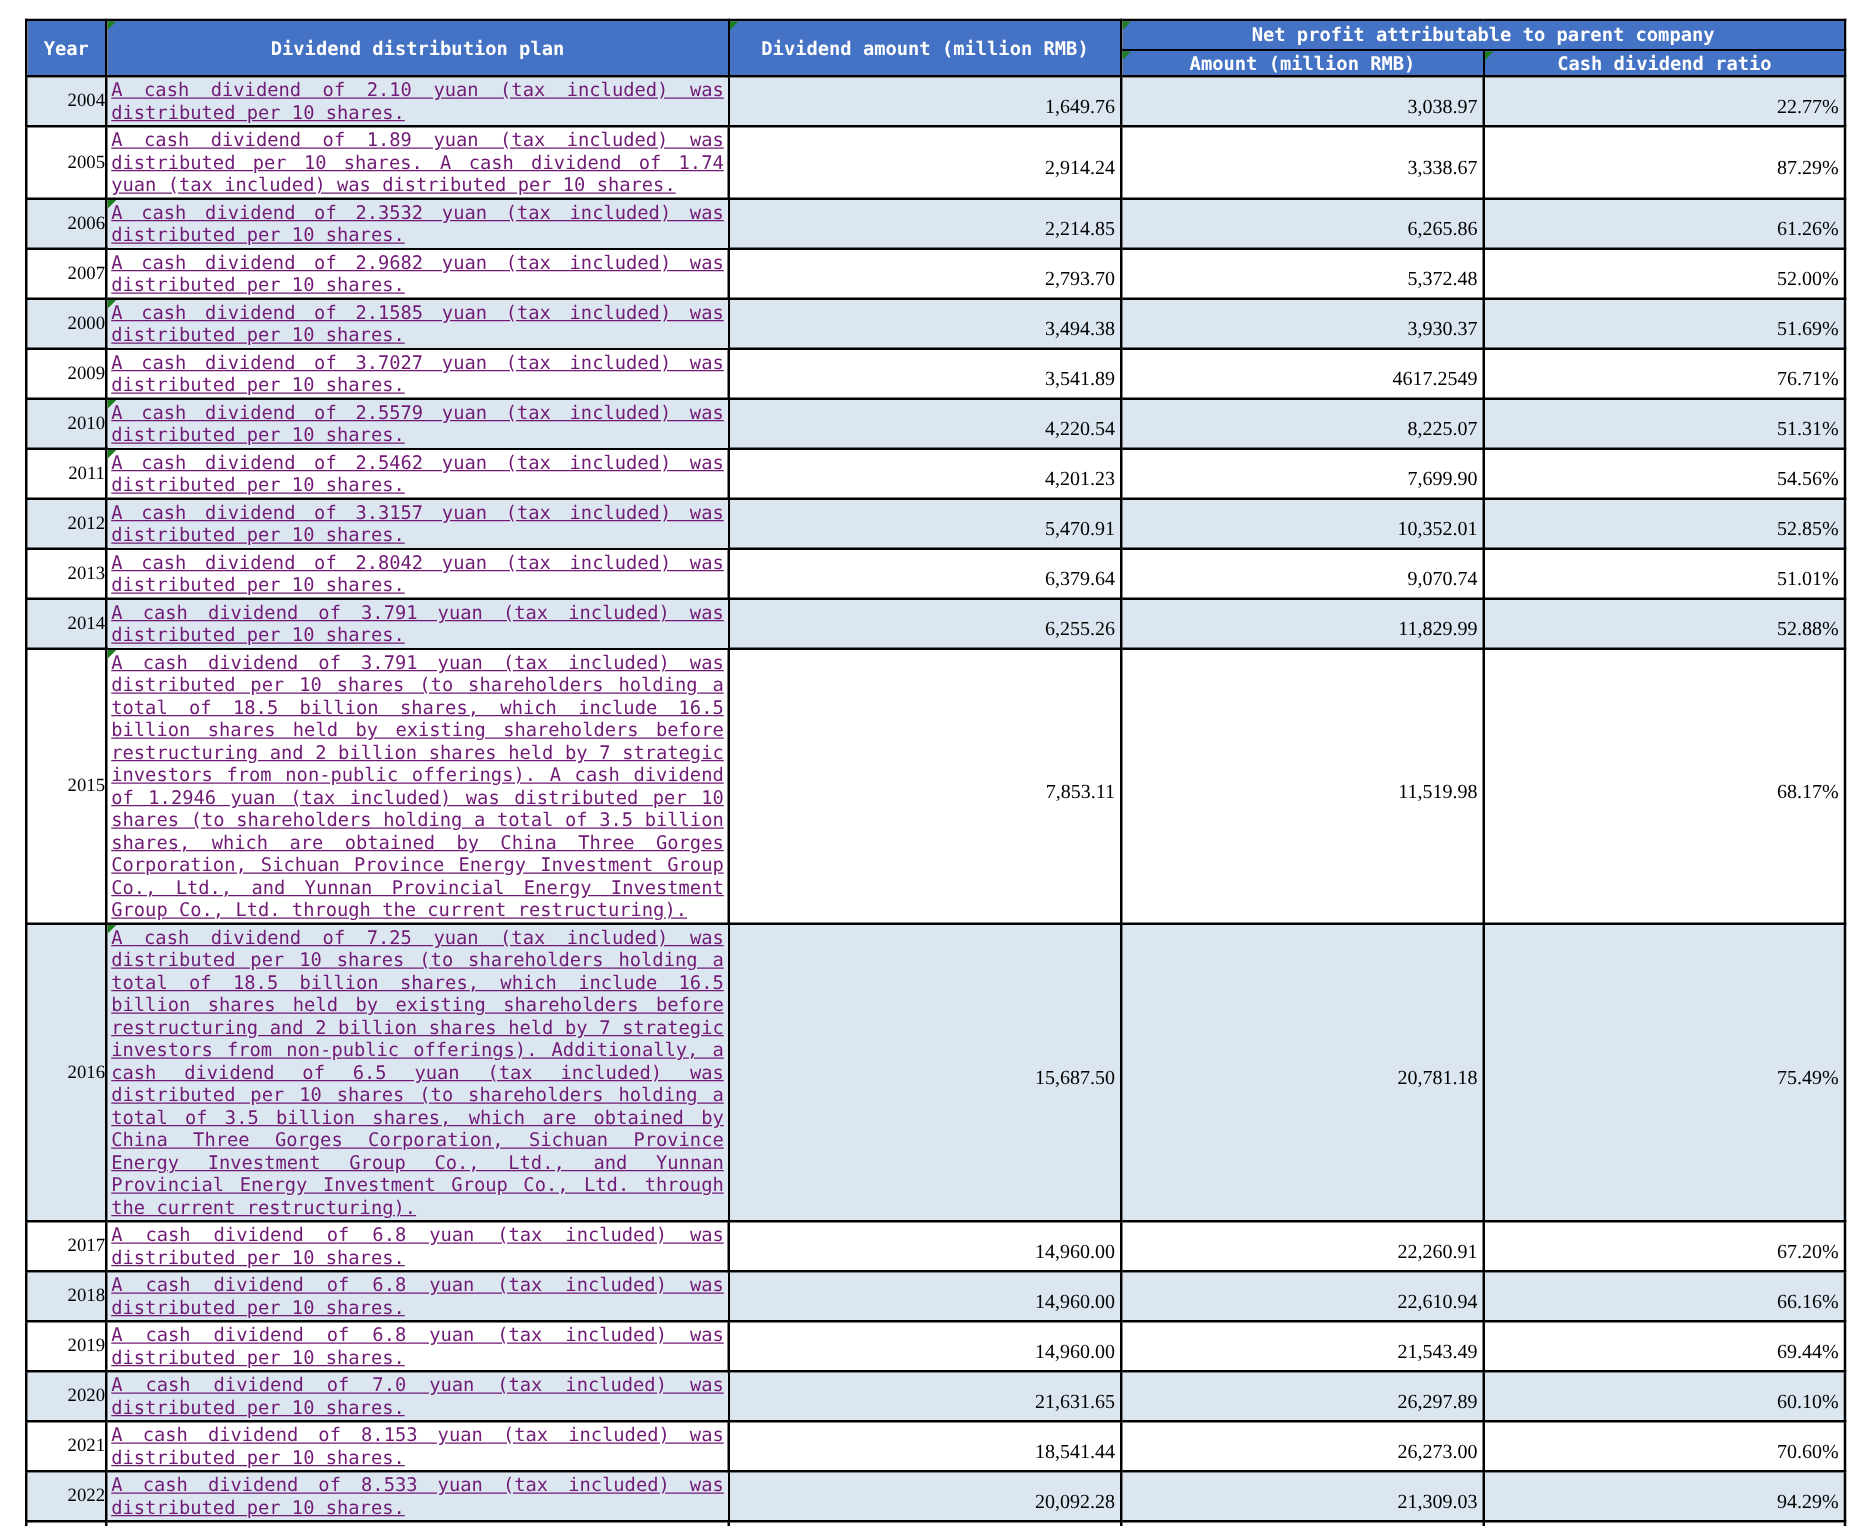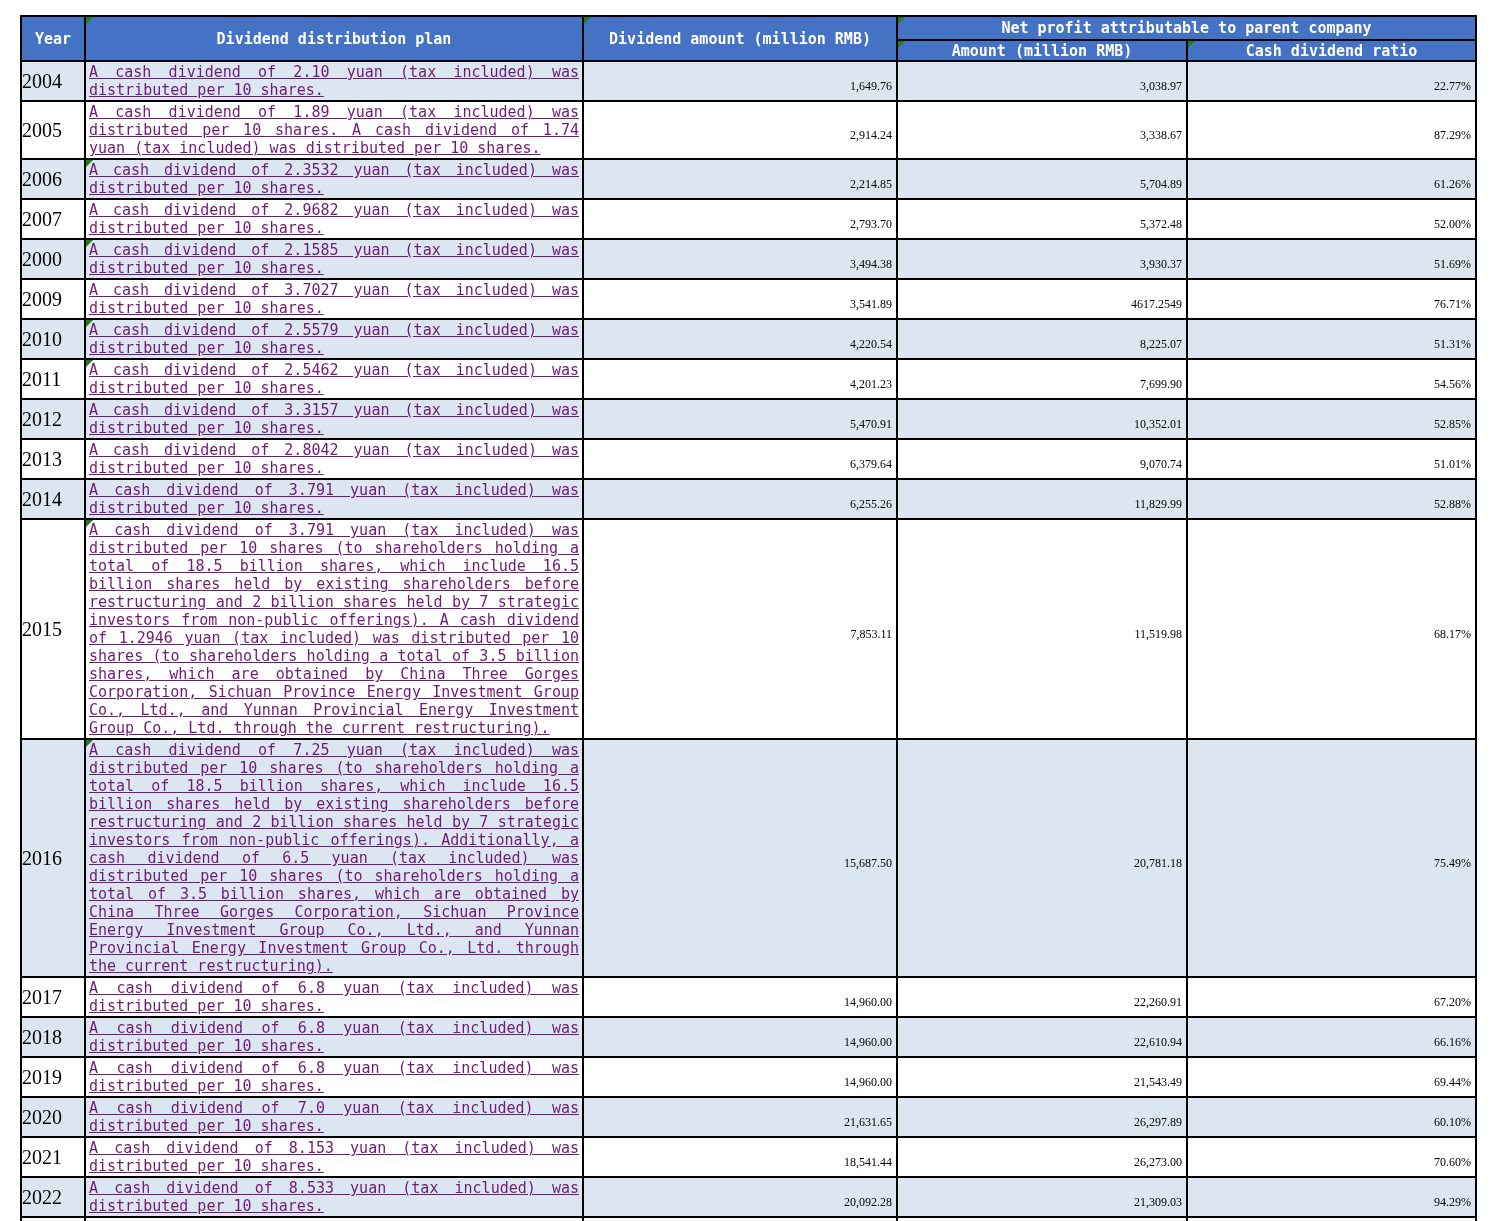--- a/index.html
+++ b/index.html
@@ -22,29 +22,29 @@
   th,td{border:2px solid var(--border);padding:0;overflow:hidden;}
   thead th{
     background:var(--header-bg);color:var(--header-text);
     font-family:"DejaVu Sans Mono",monospace;font-weight:bold;font-size:15px;
     text-align:center;vertical-align:middle;position:relative;
   }
   tr.hr1{height:24px;}
   tr.hr2{height:21px;}
   td{vertical-align:middle;}
   .td-year{
-    font-family:"Liberation Serif",serif;font-size:20px;text-align:left;
+    font-family:"Liberation Serif",serif;font-size:15px;text-align:right;
     color:#000;
   }
   .td-plan{
     font-family:"DejaVu Sans Mono",monospace;font-size:15px;line-height:18px;
     text-align:justify;vertical-align:middle;padding:1px 3px;position:relative;color:#701a75;text-decoration:underline;
   }
   .td-num{
-    font-family:"Liberation Serif",serif;font-size:12px;text-align:right;
+    font-family:"Liberation Serif",serif;font-size:16px;text-align:right;
     padding:11px 4px 1px 2px;color:#000;
   }
   tr.shaded td{background:var(--stripe-bg);}
   tr{background:var(--row-bg);}
   tr.data-row{height:37px;}
   .marker{
     position:absolute;top:0;left:0;width:0;height:0;
     border-top:7px solid var(--marker);border-right:7px solid transparent;
     pointer-events:none;
   }
@@ -102,21 +102,21 @@
           <td class="td-year"><span>2005</span></td>
           <td class="td-plan"><span>A cash dividend of 1.89 yuan (tax included) was distributed per 10 shares. A cash dividend of 1.74 yuan (tax included) was distributed per 10 shares.</span></td>
           <td class="td-num"><span>2,914.24</span></td>
           <td class="td-num"><span>3,338.67</span></td>
           <td class="td-num"><span>87.29%</span></td>
         </tr>
         <tr class="data-row shaded">
           <td class="td-year"><span>2006</span></td>
           <td class="td-plan"><span class="marker"></span><span>A cash dividend of 2.3532 yuan (tax included) was distributed per 10 shares.</span></td>
           <td class="td-num"><span>2,214.85</span></td>
-          <td class="td-num"><span>5,704.89</span></td>
+          <td class="td-num"><span>6,265.86</span></td>
           <td class="td-num"><span>61.26%</span></td>
         </tr>
         <tr class="data-row">
           <td class="td-year"><span>2007</span></td>
           <td class="td-plan"><span>A cash dividend of 2.9682 yuan (tax included) was distributed per 10 shares.</span></td>
           <td class="td-num"><span>2,793.70</span></td>
           <td class="td-num"><span>5,372.48</span></td>
           <td class="td-num"><span>52.00%</span></td>
         </tr>
         <tr class="data-row shaded">

